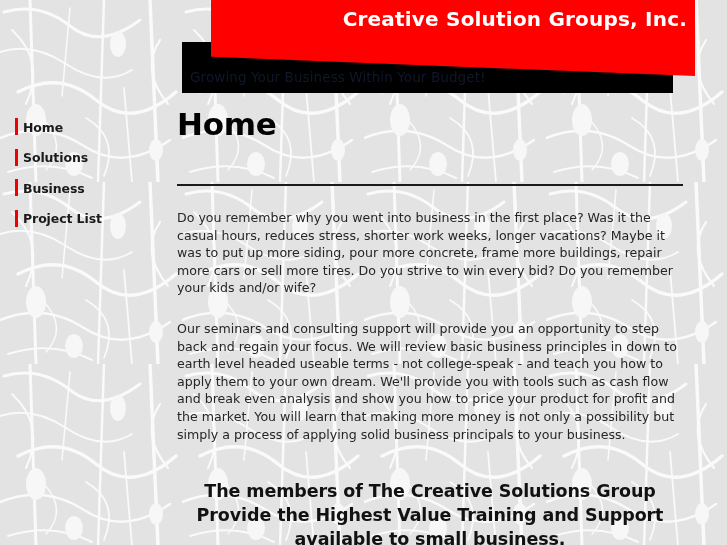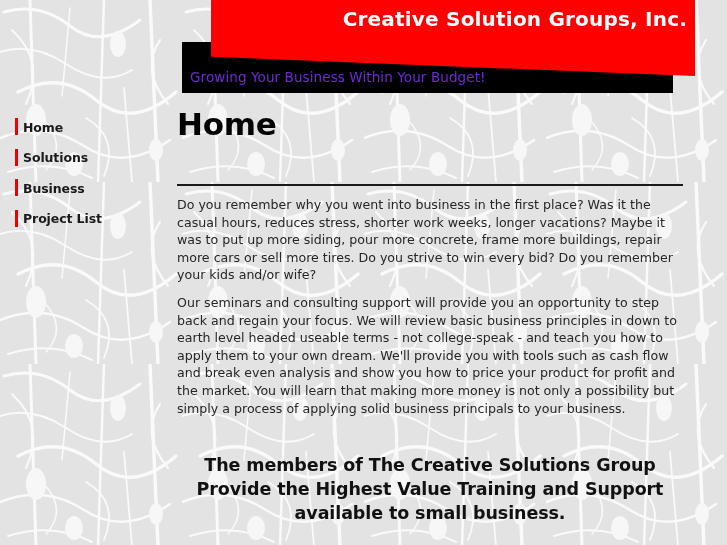--- a/index.html
+++ b/index.html
@@ -39,21 +39,21 @@
     height: 51px;
     background: #000000;
     z-index: 1;
   }
   #tagline-text {
     position: absolute;
     left: 178px;
     top: 69px;
     font-family: "DejaVu Sans", sans-serif;
     font-size: 13.5px;
-    color: #6d28d9;
+    color: #0f172a;
     white-space: nowrap;
     letter-spacing: 0.1px;
     z-index: 3;
   }
   #title-banner {
     position: absolute;
     left: 199px;
     top: -4px;
     width: 484px;
     height: 80px;
@@ -125,21 +125,21 @@
     color: #000000;
     letter-spacing: -0.3px;
   }
   #title-rule {
     margin: 40px 0 0 0;
     border: 0;
     border-top: 2px solid #1a1a1a;
     width: 506px;
   }
   .body-para {
-    margin: 10px 0 0 0;
+    margin: 23px 0 0 0;
     font-family: "DejaVu Sans", sans-serif;
     font-size: 12.6px;
     line-height: 17.6px;
     color: #262626;
     text-align: left;
   }
   #closing-statement {
     margin: 36px 0 0 0;
     text-align: center;
     font-family: "DejaVu Sans", sans-serif;

